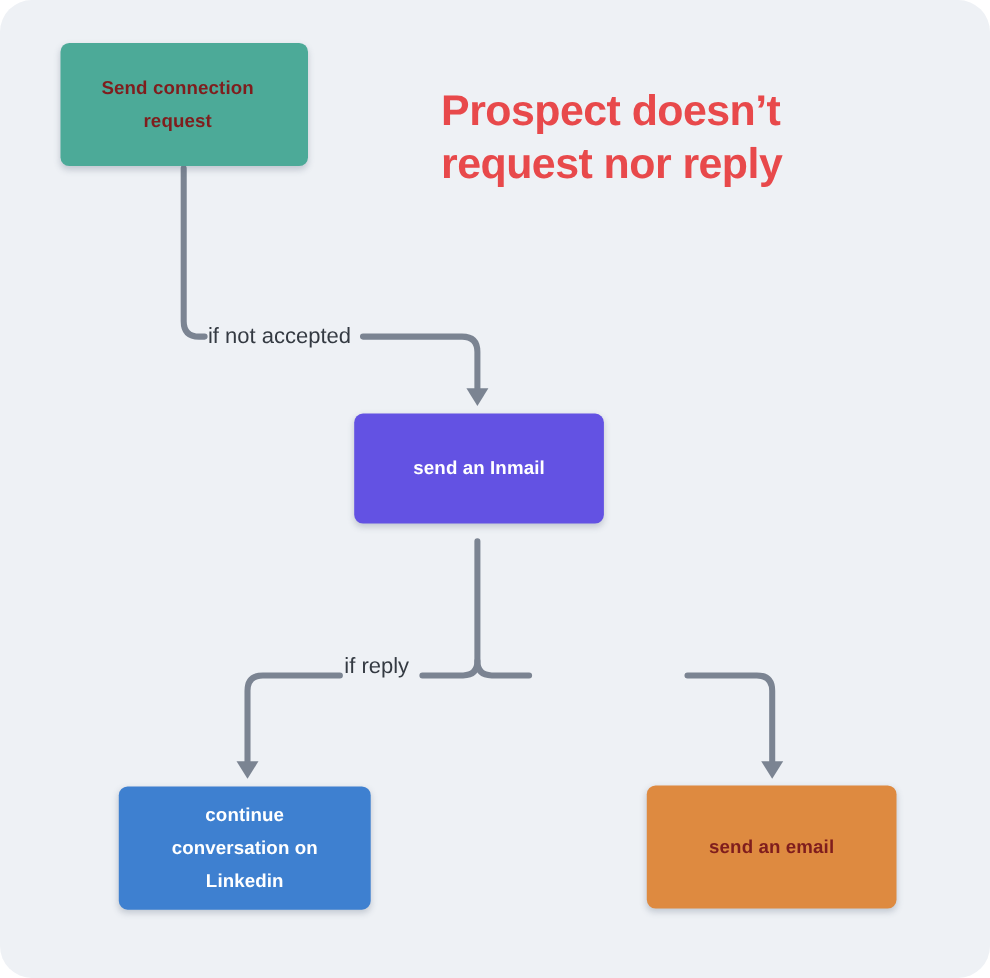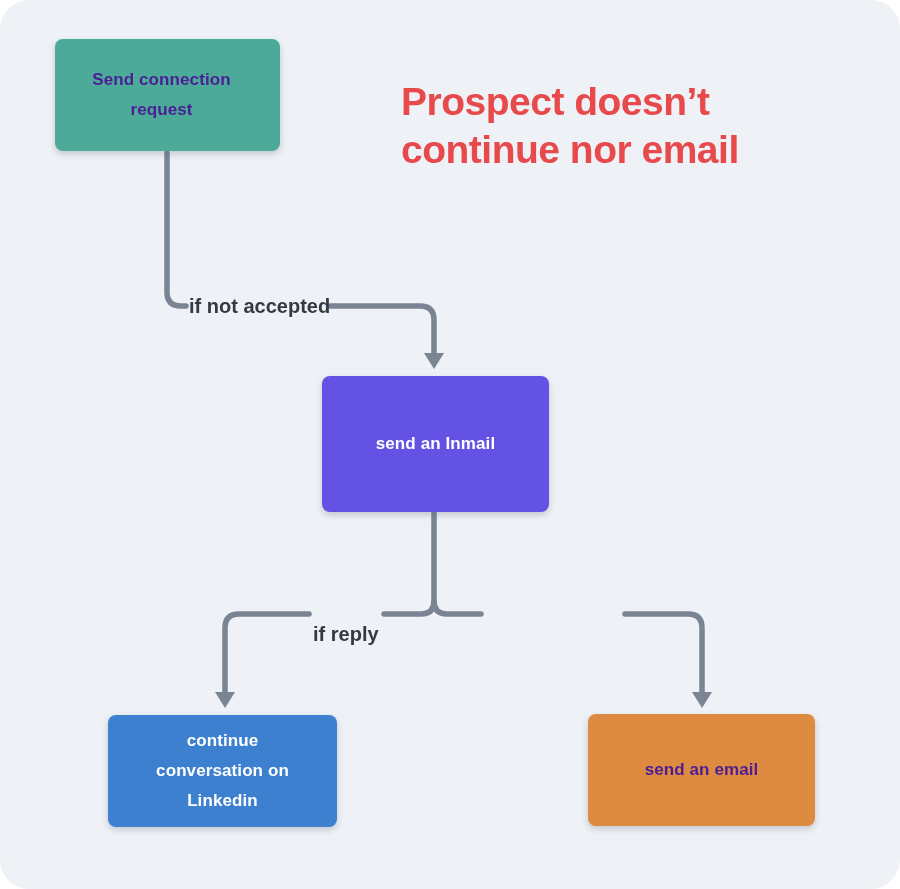--- a/index.html
+++ b/index.html
@@ -24,21 +24,21 @@
     align-items: center;
     justify-content: center;
     text-align: center;
     color: #FFFFFF;
     font-size: 17px;
     line-height: 30px;
     font-weight: 700;
     letter-spacing: 0.1px;
   }
   .node-send-connection { left: 55px;  top: 39px;  width: 225px; height: 112px; padding: 0 28px; box-sizing: border-box; }
-  .node-send-inmail     { left: 322px; top: 376px; width: 227px; height: 136px; }
+  .node-send-inmail     { left: 322px; top: 376px; width: 227px; height: 100px; }
   .node-continue-conv   { left: 108px; top: 715px; width: 229px; height: 112px; padding: 0 32px; box-sizing: border-box; }
   .node-send-email      { left: 588px; top: 714px; width: 227px; height: 112px; }
 
   .heading {
     position: absolute;
     left: 401px;
     top: 78px;
     width: 420px;
     font-size: 39px;
     line-height: 48px;
@@ -49,25 +49,25 @@
     position: absolute;
     left: 0;
     top: 0;
     width: 900px;
     height: 889px;
   }
   .edge-label {
     position: absolute;
     font-size: 20px;
     line-height: 24px;
-    font-weight: 700;
+    font-weight: 400;
     white-space: nowrap;
   }
   .label-if-not-accepted { left: 189px; top: 294px; }
-  .label-if-reply        { left: 313px; top: 622px; }
+  .label-if-reply        { left: 313px; top: 594px; }
   .label-if-doesnt-reply { left: 486px; top: 602px; }
 </style>
 </head>
 <body style="background: rgb(255, 255, 255);">
 
 <div class="canvas" style="background: rgb(238, 241, 245); border-radius: 29px;">
 
   <svg class="edges-svg" viewBox="0 0 900 889" fill="none">
 
     <path class="edge-stroke" d="M167 153 L167 292 Q167 306 181 306 L186 306" stroke-width="5.5" stroke-linecap="round" stroke="#7B8492"></path>
@@ -78,35 +78,35 @@
     <path class="edge-stroke" d="M309 614 L239 614 Q225 614 225 628 L225 693" stroke-width="5.5" stroke-linecap="round" stroke="#7B8492"></path>
     <polygon class="edge-arrow" points="215,692 235,692 225,708" fill="#7B8492"></polygon>
 
     <path class="edge-stroke" d="M434 601 Q434 614 447 614 L481 614" stroke-width="5.5" stroke-linecap="round" stroke="#7B8492"></path>
     <path class="edge-stroke" d="M625 614 L688 614 Q702 614 702 628 L702 693" stroke-width="5.5" stroke-linecap="round" stroke="#7B8492"></path>
     <polygon class="edge-arrow" points="692,692 712,692 702,708" fill="#7B8492"></polygon>
   </svg>
 
   <div class="heading" style="color: rgb(232, 73, 75);">
     <div>Prospect doesn’t</div>
-    <div>continue nor email</div>
+    <div>request nor reply</div>
   </div>
 
-  <div class="node node-send-connection" style="background: rgb(76, 170, 152); color: #4c1d95; padding-left: 16px;">
+  <div class="node node-send-connection" style="background: rgb(76, 170, 152); color: #7f1d1d; padding-left: 16px;">
     <span>Send connection request</span>
   </div>
 
   <div class="node node-send-inmail" style="background: rgb(99, 82, 227); color: rgb(255, 255, 255);">
     <span>send an Inmail</span>
   </div>
 
   <div class="node node-continue-conv" style="background: rgb(62, 128, 208); color: rgb(255, 255, 255);">
     <span>continue conversation on Linkedin</span>
   </div>
 
-  <div class="node node-send-email" style="background: rgb(222, 138, 64); color: #4c1d95;">
+  <div class="node node-send-email" style="background: rgb(222, 138, 64); color: #7f1d1d;">
     <span>send an email</span>
   </div>
 
   <span class="edge-label label-if-not-accepted" style="color: rgb(52, 58, 66);">if not accepted</span>
   <span class="edge-label label-if-reply" style="color: rgb(52, 58, 66);">if reply</span>
 
 </div>
 
 </body></html>

